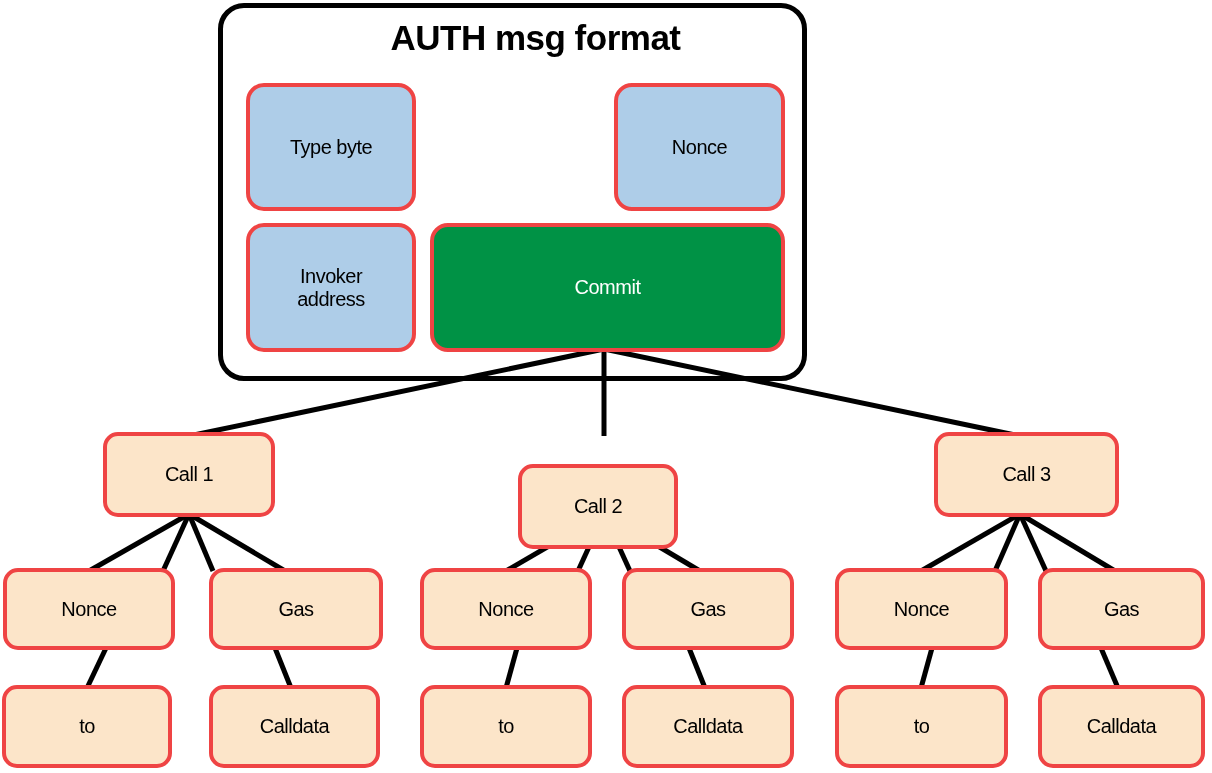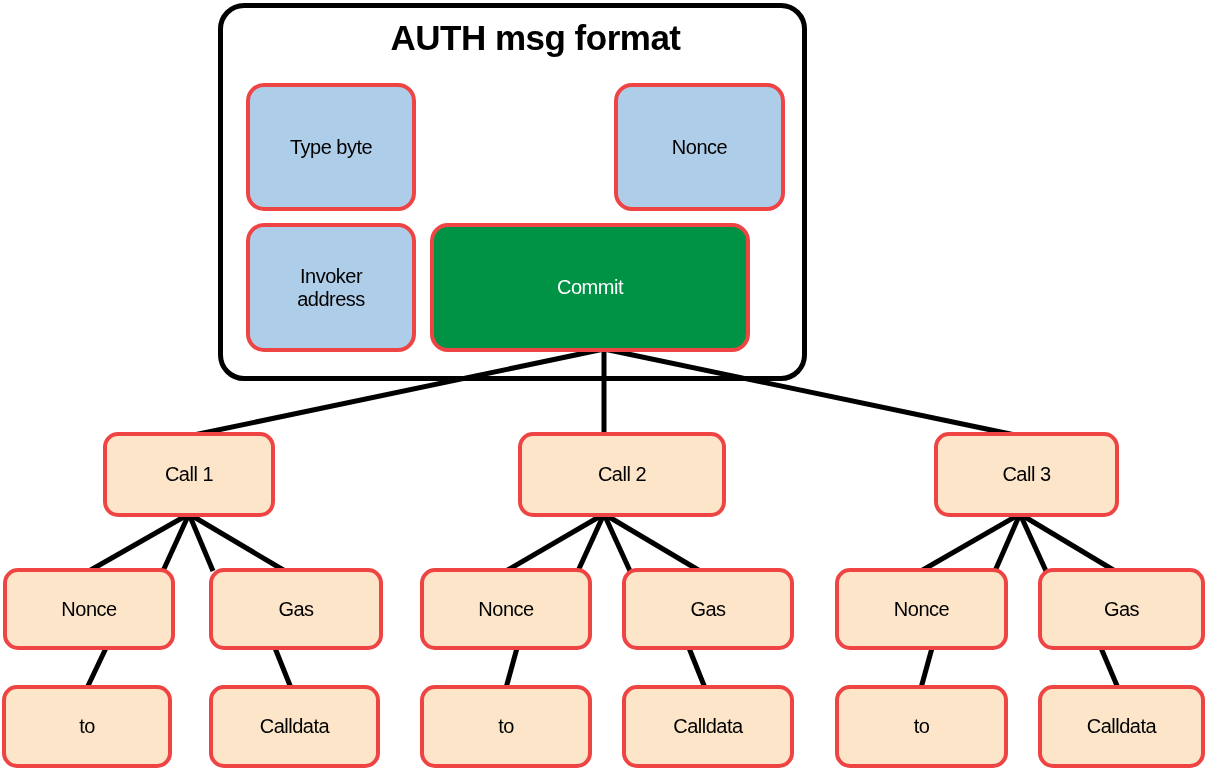--- a/index.html
+++ b/index.html
@@ -105,29 +105,29 @@
     <line class="edge" x1="932" y1="648" x2="921" y2="688"></line>
     <line class="edge" x1="1101" y1="648" x2="1118" y2="688"></line>
   </svg>
 
   <div class="diagram-title">AUTH msg format</div>
 
   <div class="box field-box" style="left:246px;width:170px;">Type byte</div>
   <div class="box field-box" style="left:614px;width:171px;">Nonce</div>
 
   <div class="box field-box row2" style="left:246px;width:170px;padding:0 16px;">Invoker address</div>
-  <div class="box field-box row2 commit-box" style="left:430px;width:320px;">Commit</div>
+  <div class="box field-box row2 commit-box" style="left:430px;width:355px;">Commit</div>
 
   <div class="box call-box" style="left:103px;width:172px;">Call 1</div>
   <div class="box leaf-box leaf-row-a" style="left:3px;width:172px;">Nonce</div>
   <div class="box leaf-box leaf-row-a" style="left:209px;width:174px;">Gas</div>
   <div class="box leaf-box leaf-row-b" style="left:2px;width:170px;">to</div>
   <div class="box leaf-box leaf-row-b" style="left:209px;width:171px;">Calldata</div>
 
-  <div class="box call-box" style="left:518px;width:208px;">Call 2</div>
+  <div class="box call-box" style="left:518px;width:160px;margin-top:32px;">Call 2</div>
   <div class="box leaf-box leaf-row-a" style="left:420px;width:172px;">Nonce</div>
   <div class="box leaf-box leaf-row-a" style="left:622px;width:172px;">Gas</div>
   <div class="box leaf-box leaf-row-b" style="left:420px;width:172px;">to</div>
   <div class="box leaf-box leaf-row-b" style="left:622px;width:172px;">Calldata</div>
 
   <div class="box call-box" style="left:934px;width:185px;">Call 3</div>
   <div class="box leaf-box leaf-row-a" style="left:835px;width:173px;">Nonce</div>
   <div class="box leaf-box leaf-row-a" style="left:1038px;width:167px;">Gas</div>
   <div class="box leaf-box leaf-row-b" style="left:835px;width:173px;">to</div>
   <div class="box leaf-box leaf-row-b" style="left:1038px;width:167px;">Calldata</div>

